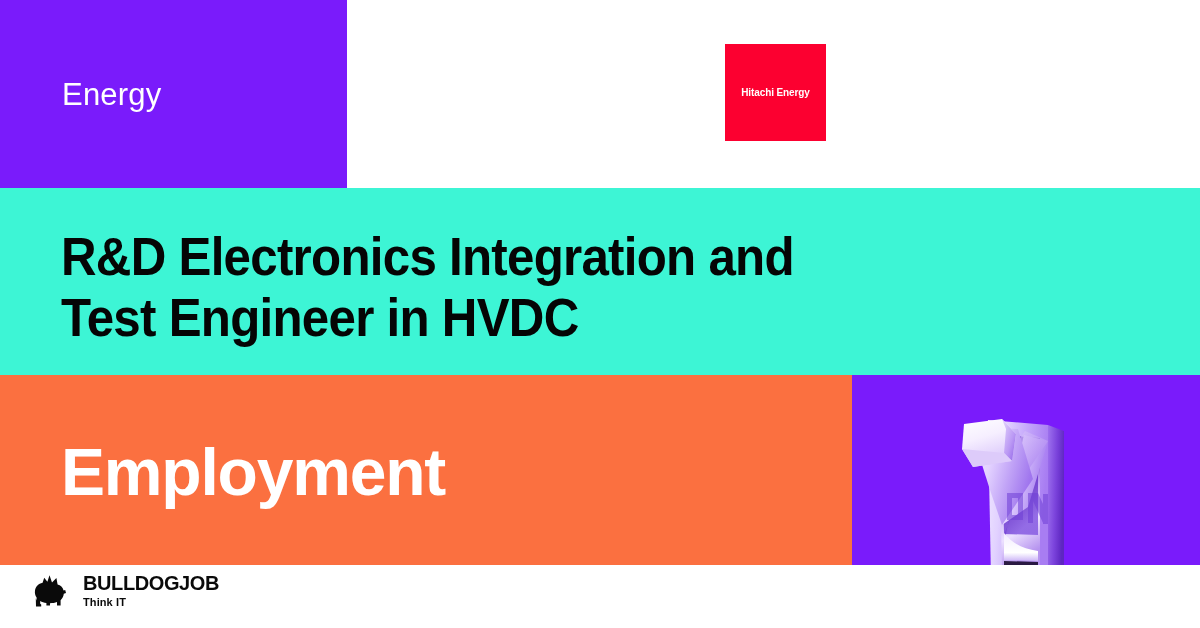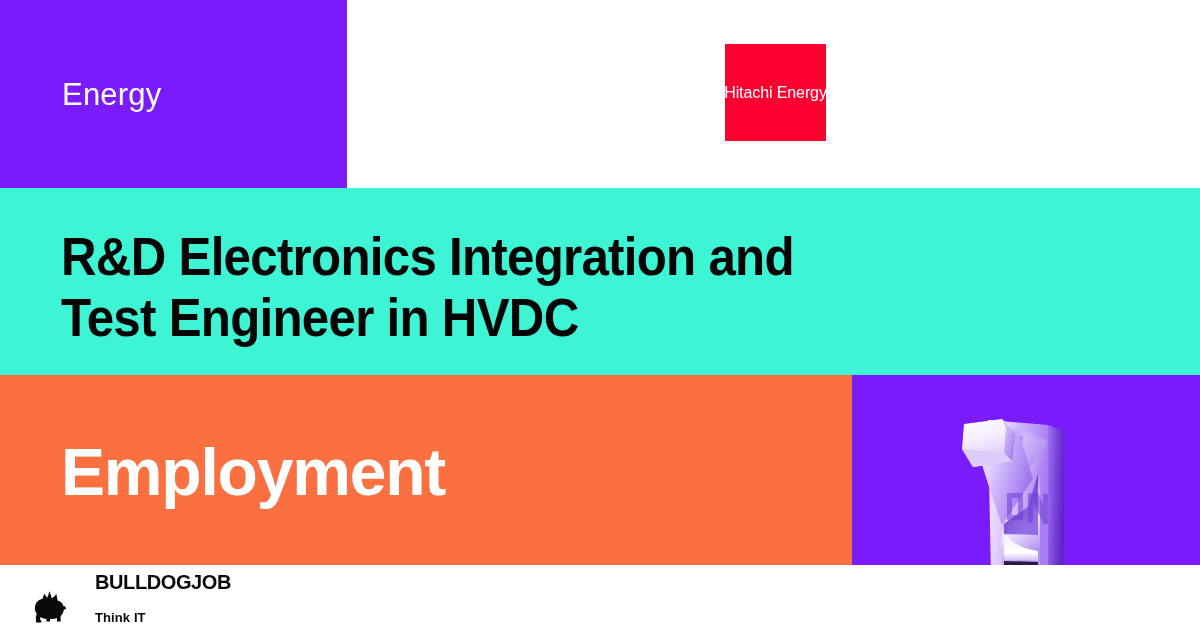--- a/index.html
+++ b/index.html
@@ -43,22 +43,22 @@
     position:absolute;
     left:725px; top:44px;
     width:101px; height:97px;
     background:#FC0030;
     display:flex;
     align-items:center;
     justify-content:center;
   }
   .company-logo-text {
     color:#ffffff;
-    font-size:16px;
-    font-weight:400;
+    font-size:10px;
+    font-weight:700;
     letter-spacing:-0.1px;
     white-space:nowrap;
     font-family:"Liberation Sans", sans-serif;
   }
 
   
   .title-band {
     position:absolute; left:0; top:188px;
     width:1200px; height:187px;
     background:#3DF5D5;
@@ -119,39 +119,39 @@
   .footer {
     position:absolute; left:0; top:565px;
     width:1200px; height:63px;
     background:#ffffff;
   }
   .brand {
     position:absolute;
     left:29px; top:7px;
     display:flex;
     align-items:flex-end;
-    gap:24px;
+    gap:12px;
   }
   .brand-mark { width:42px; height:38px; display:block; }
   .brand-text { display:flex; flex-direction:column; justify-content:flex-end; padding-bottom:2px; }
   .brand-name {
     color:#0a0a0a;
     font-size:20px;
     font-weight:700;
     letter-spacing:-0.4px;
     line-height:1;
     white-space:nowrap;
   }
   .brand-tagline {
     color:#0a0a0a;
-    font-size:13px;
+    font-size:11px;
     font-weight:700;
     letter-spacing:0.1px;
     line-height:1;
-    margin-top:19px;
+    margin-top:4px;
     white-space:nowrap;
   }
 </style>
 </head>
 <body>
 
 <div class="canvas">
 
   <div class="top-band">
 

